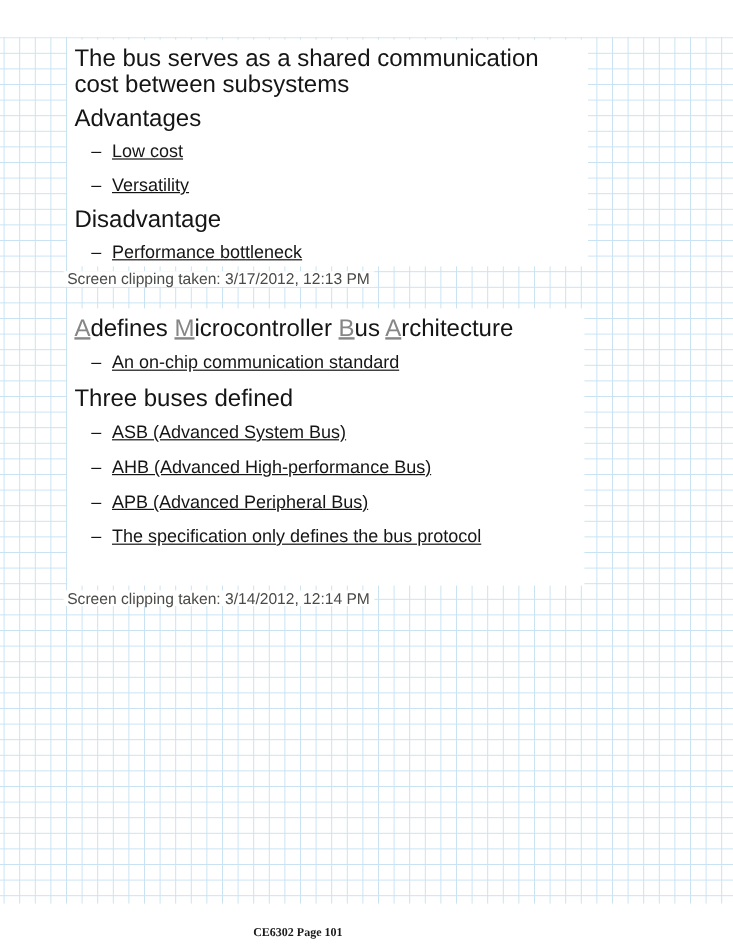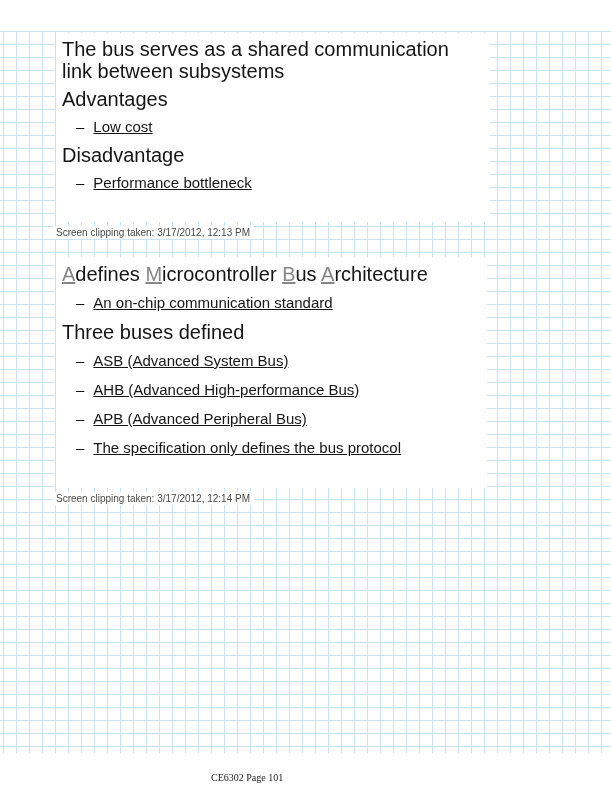--- a/index.html
+++ b/index.html
@@ -53,62 +53,63 @@
   .bullet .dash { display: inline-block; margin-right: 9px; }
   .title-initials .initial {
     color: #868686;
     text-decoration: underline;
   }
 
   
   .caption {
     position: absolute;
     left: 53px;
-    font-size: 10px;
+    font-size: 13px;
     line-height: 11px;
     color: #4a4a48;
     background: #ffffff;
     padding: 1px 4px 1px 3px;
     white-space: nowrap;
   }
   .cap1 { top: 226px; }
   .cap2 { top: 492px; }
 
   
   .footer {
     position: absolute;
     left: 211px; top: 772px;
     font-family: "Liberation Serif", serif;
     font-size: 10px;
-    font-weight: 400;
+    font-weight: 700;
     color: #1b1b1b;
     white-space: nowrap;
   }
 </style>
 </head>
 <body>
 
 <div class="page">
   <div class="grid"></div>
 
   <section class="clip clip1">
       <div class="line heading">The bus serves as a shared communication</div>
-      <div class="line heading-cont">link between subsystems</div>
+      <div class="line heading-cont">cost between subsystems</div>
       <div class="line heading">Advantages</div>
       <div class="line bullet"><span class="dash">–</span><span>Low cost</span></div>
+      <div class="line bullet"><span class="dash">–</span><span>Versatility</span></div>
       <div class="line heading">Disadvantage</div>
       <div class="line bullet"><span class="dash">–</span><span>Performance bottleneck</span></div>
     </section>
   <div class="caption cap1">Screen clipping taken: 3/17/2012, 12:13 PM</div>
 
   <section class="clip clip2">
       <div class="line title-initials"><span class="initial">A</span><span>defines </span><span class="initial">M</span><span>icrocontroller </span><span class="initial">B</span><span>us </span><span class="initial">A</span><span>rchitecture</span></div>
       <div class="line bullet"><span class="dash">–</span><span>An on-chip communication standard</span></div>
       <div class="line heading">Three buses defined</div>
       <div class="line bullet"><span class="dash">–</span><span>ASB (Advanced System Bus)</span></div>
       <div class="line bullet"><span class="dash">–</span><span>AHB (Advanced High-performance Bus)</span></div>
       <div class="line bullet"><span class="dash">–</span><span>APB (Advanced Peripheral Bus)</span></div>
       <div class="line bullet"><span class="dash">–</span><span>The specification only defines the bus protocol</span></div>
     </section>
-  <div class="caption cap2">Screen clipping taken: 3/17/2012, 12:14 PM</div>
+  <div class="caption cap2">Screen clipping taken: 3/14/2012, 12:14 PM</div>
 
   <div class="footer">CE6302 Page 101</div>
 </div>
 
 </body></html>

